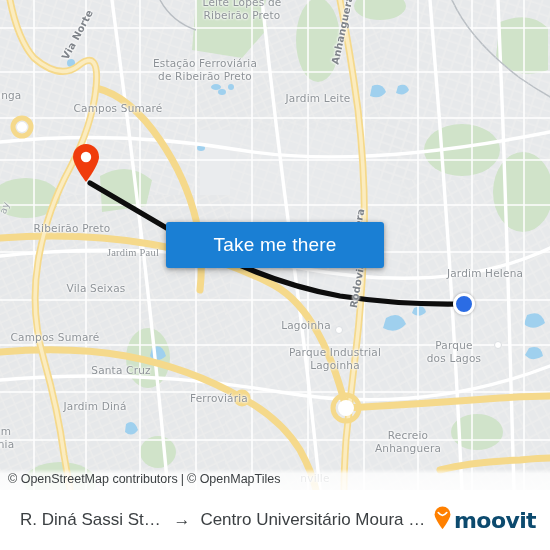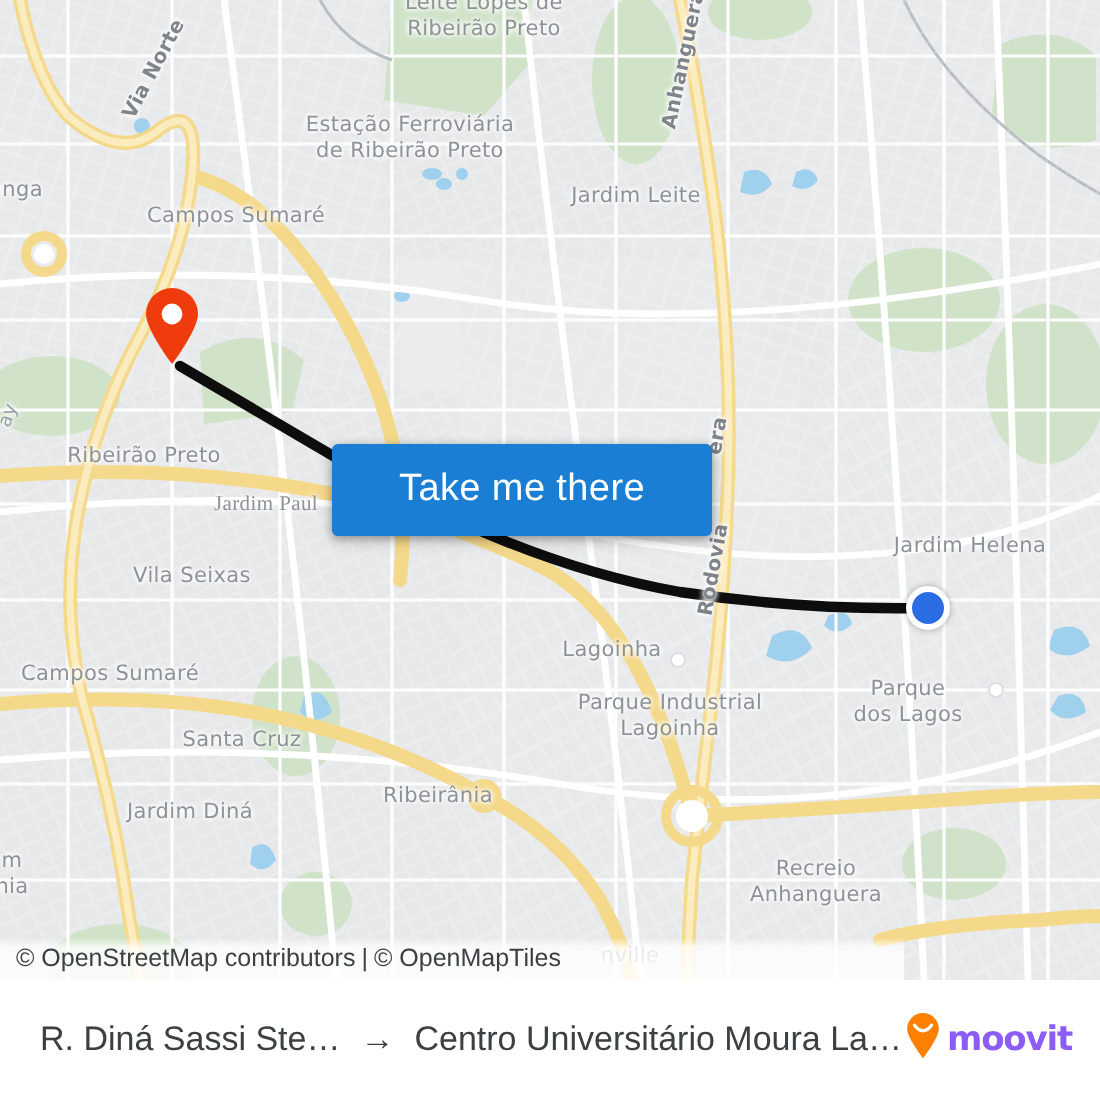--- a/index.html
+++ b/index.html
@@ -46,34 +46,34 @@
   .dest-dot {
     position:absolute; width:22px; height:22px; border-radius:50%;
     background:#2b6ce4; border:3px solid #ffffff;
     box-shadow: 0 0 3px rgba(0,0,0,.3);
     transform: translate(-50%,-50%);
   }
 
   
   .cta {
     position:absolute;
-    left:166px; top:222px; width:190px; height:46px;
+    left:166px; top:222px; width:218px; height:46px;
     background:#1a7fd4;
     border:none; border-radius:3px;
     color:#fff;
     font-family:"Liberation Sans", sans-serif;
     font-size:19px; letter-spacing:.2px;
     display:flex; align-items:center; justify-content:center;
     box-shadow: 0 1px 4px rgba(0,0,0,.30), 0 3px 8px rgba(0,0,0,.16);
     cursor:pointer;
   }
 
   
   .attrib {
-    position:absolute; left:0; bottom:0; width:452px;
+    position:absolute; left:0; bottom:0; width:550px;
     padding: 3px 0 4px 8px;
     font-family:"Liberation Sans", sans-serif;
     font-size:12.5px; color:#3c4043;
     background: linear-gradient(to bottom, rgba(255,255,255,0) 0%, rgba(255,255,255,.78) 22%, rgba(255,255,255,.88) 100%);
     white-space:nowrap;
   }
   .attrib .sep { padding:0 3px; }
 
   
   .footer {
@@ -87,21 +87,21 @@
   }
   .foot-txt {
     font-family:"Liberation Sans", sans-serif;
     font-size:17px; color:#3c4043;
     white-space:nowrap; overflow:hidden; text-overflow:ellipsis;
   }
   .foot-arrow { font-size:17px; color:#3c4043; flex:0 0 auto; }
   .brand { display:flex; align-items:center; gap:2px; padding-right:14px; flex:0 0 auto; }
   .brand-word {
     font-family:"DejaVu Sans", sans-serif;
-    font-size:17px; font-weight:bold; color:#8b5cf6; letter-spacing:-.6px;
+    font-size:22px; font-weight:bold; color:#0c4a6e; letter-spacing:-.6px;
   }
 </style>
 </head>
 <body>
 
 <div id="app">
 
   <div class="map">
 
     <svg class="map-canvas" viewBox="0 0 550 490" preserveAspectRatio="none">
@@ -239,21 +239,21 @@
         <div class="lbl" style="left: 318px; top: 98px;">Jardim Leite</div>
         <div class="lbl rd" style="left: 343px; top: 30px; transform: translate(-50%, -50%) rotate(-78deg);">Anhanguera</div>
         <div class="lbl" style="left: 8px; top: 95px;">anga</div>
         <div class="lbl" style="left: 118px; top: 108px;">Campos Sumaré</div>
         <div class="lbl" style="left: 72px; top: 228px;">Ribeirão Preto</div>
         <div class="lbl" style="left: 133px; top: 253px; font-family: Liberation Serif, serif;">Jardim Paul</div>
         <div class="lbl" style="left: 96px; top: 288px;">Vila Seixas</div>
         <div class="lbl" style="left: 55px; top: 337px;">Campos Sumaré</div>
         <div class="lbl" style="left: 121px; top: 370px;">Santa Cruz</div>
         <div class="lbl" style="left: 95px; top: 406px;">Jardim Diná</div>
-        <div class="lbl" style="left: 219px; top: 398px;">Ribeirânia</div>
+        <div class="lbl" style="left: 219px; top: 398px;">Ferroviária</div>
         <div class="lbl" style="left: 6px; top: 437px;">m
 nia</div>
         <div class="lbl" style="left: 306px; top: 325px;">Lagoinha</div>
         <div class="lbl" style="left: 335px; top: 358px;">Parque Industrial
 Lagoinha</div>
         <div class="lbl" style="left: 454px; top: 351px;">Parque
 dos Lagos</div>
         <div class="lbl" style="left: 485px; top: 273px;">Jardim Helena</div>
         <div class="lbl" style="left: 376px; top: 441px; margin-left: 32px;">Recreio
 Anhanguera</div>

